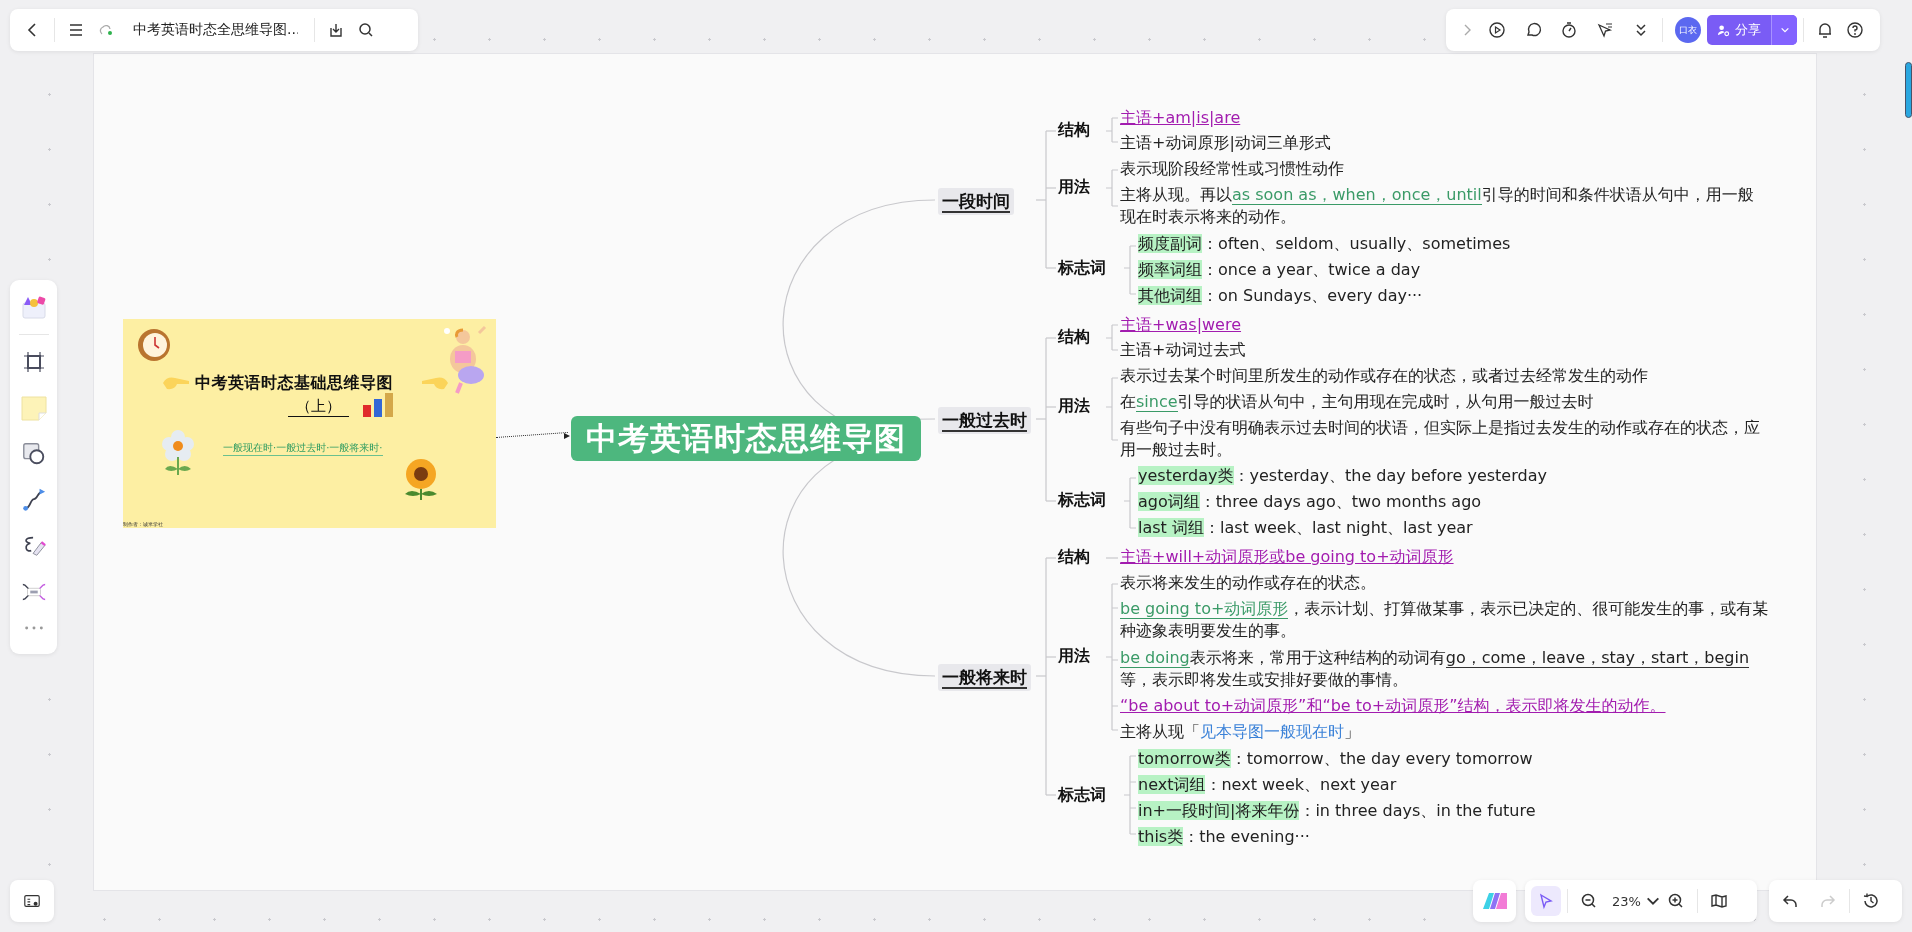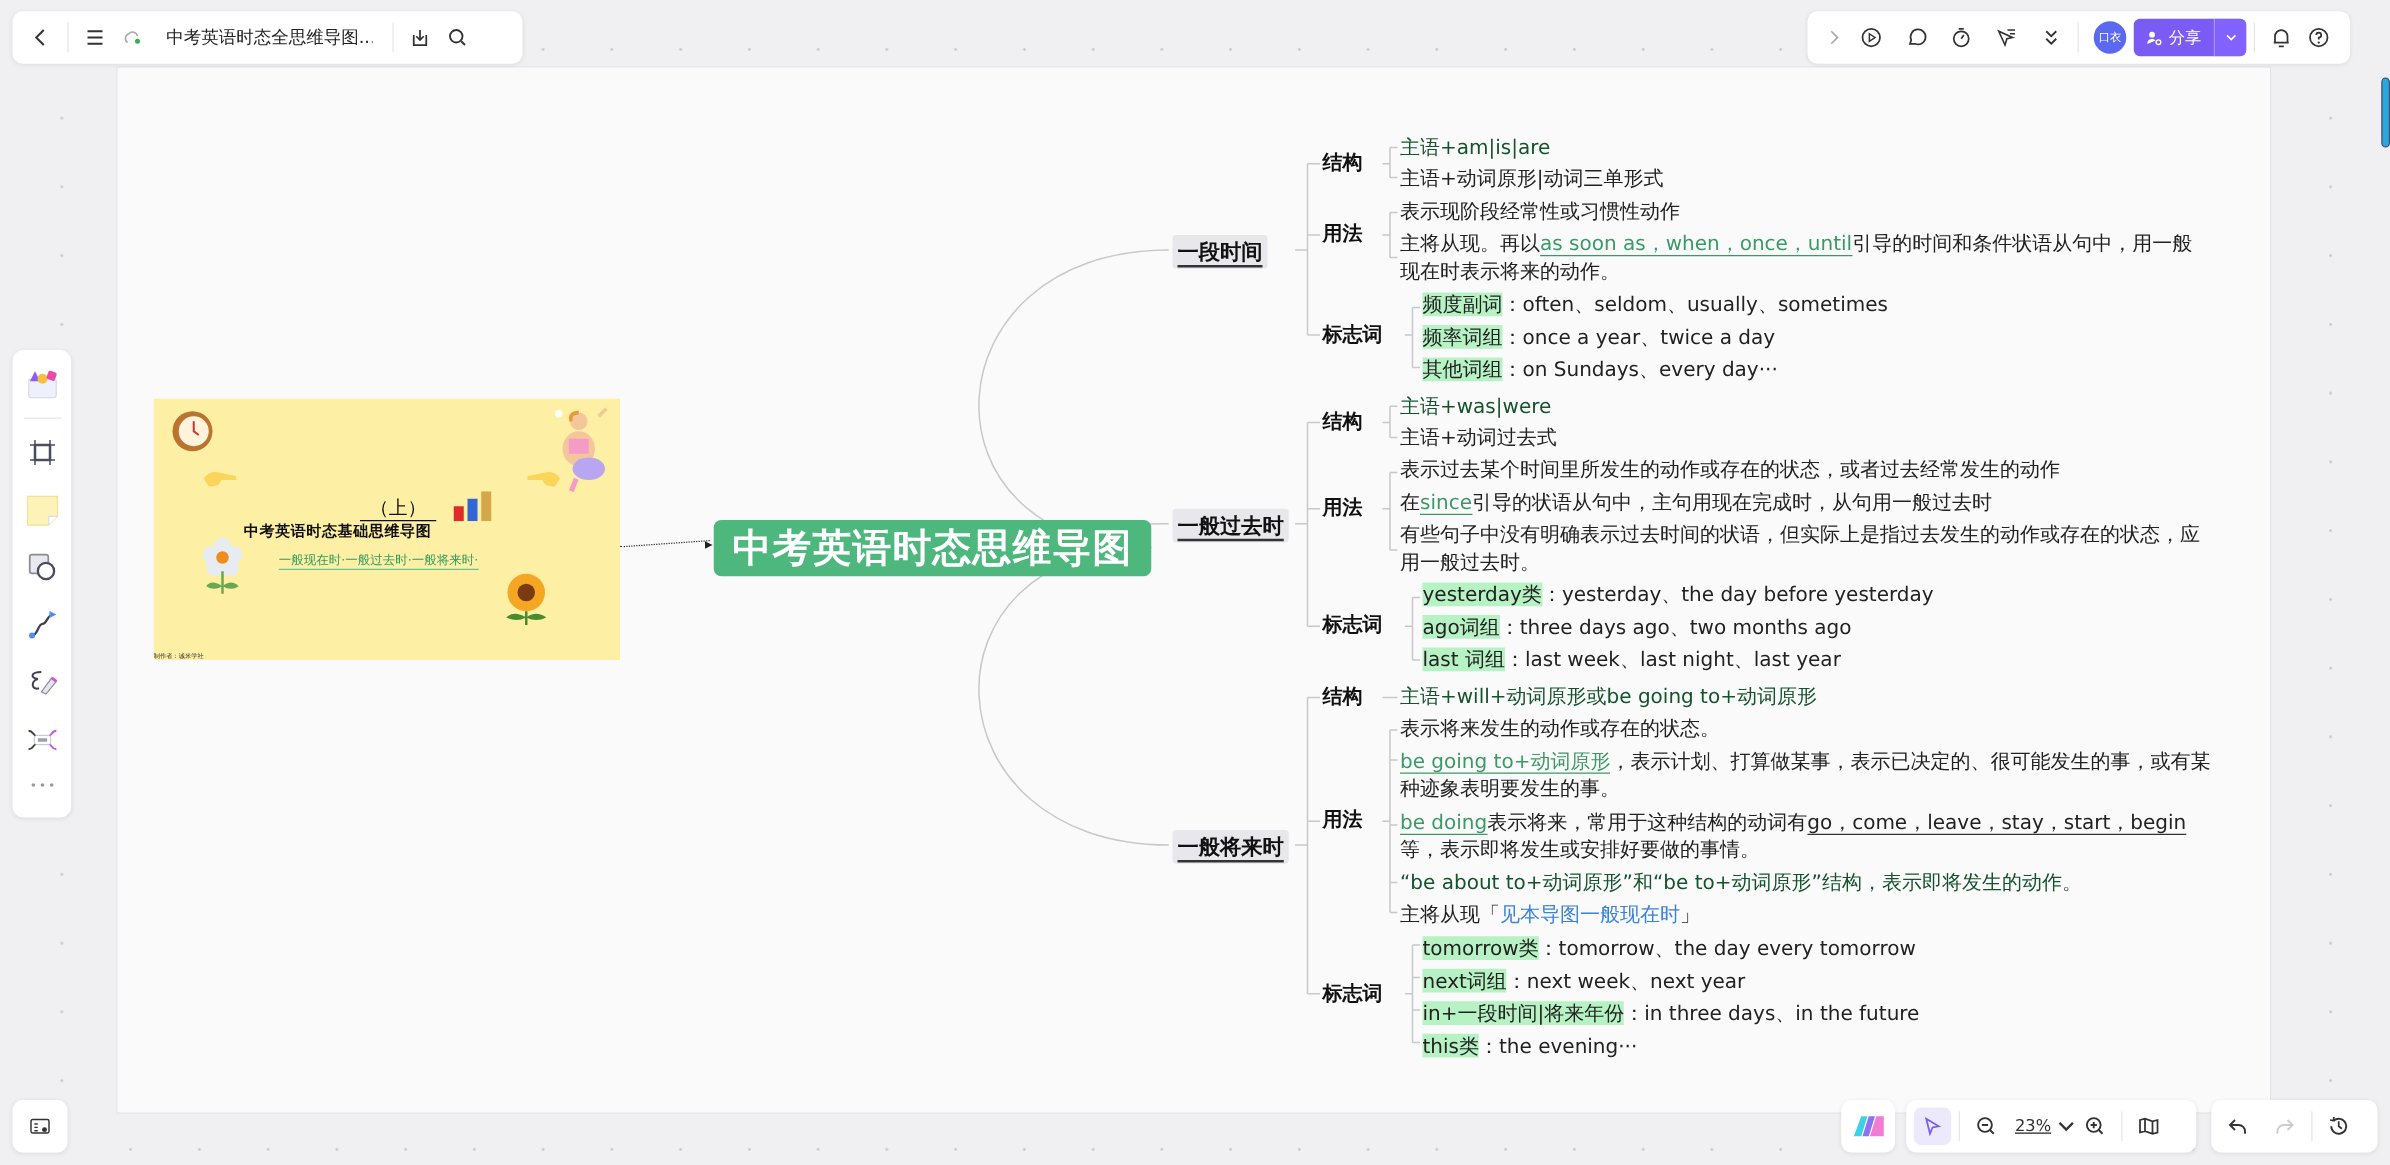--- a/index.html
+++ b/index.html
@@ -46,33 +46,33 @@
   .share-btn .caret { width: 26px; height: 100%; border-left: 1px solid rgba(255,255,255,0.3); display: flex; align-items: center; justify-content: center; background: #8363ff; }
 
   
   #left-toolbar { left: 10px; top: 280px; width: 47px; height: 374px; flex-direction: column; padding: 8px 0; border-radius: 9px; }
   #left-toolbar .tool { width: 36px; height: 40px; display: flex; align-items: center; justify-content: center; margin-bottom: 8px; cursor: pointer; }
   #left-toolbar .hsep { width: 30px; height: 1px; background: #e6e6e6; margin: 0 0 8px; }
 
   
   #bottom-left { left: 10px; top: 880px; width: 44px; height: 42px; justify-content: center; }
   #bottom-logo { left: 1473px; top: 880px; width: 43px; height: 42px; justify-content: center; }
-  #bottom-zoom { left: 1525px; top: 880px; width: 232px; height: 42px; padding: 0 6px; text-decoration: underline; }
+  #bottom-zoom { left: 1525px; top: 880px; width: 232px; height: 42px; padding: 0 6px; }
   #bottom-hist { left: 1769px; top: 880px; width: 133px; height: 42px; padding: 0 6px; }
   .zoom-val { font-size: 13px; color: #333; margin: 0 4px 0 8px; }
   .select-active { background: #ede9fd; color: #7a5cf5; }
 
   
   .v-scroll { position: absolute; left: 1905px; top: 62px; width: 7px; height: 56px; background: #2aa7e0; border-radius: 4px; border: 1px solid #47536a; }
 
   
   #cover-card {
     position: absolute; left: 123px; top: 319px; width: 373px; height: 209px; background: #fdefa3;
   }
-  .cover-title { position: absolute; left: 72px; top: 54px; font-size: 12px; font-weight: bold; color: #111; letter-spacing: 0.5px; margin-top: 44px; }
+  .cover-title { position: absolute; left: 72px; top: 54px; font-size: 16px; font-weight: bold; color: #111; letter-spacing: 0.5px; }
   .cover-sub { position: absolute; left: 165px; top: 78px; font-size: 15px; color: #111; border-bottom: 1px solid #111; padding: 0 8px; }
   .cover-tags { position: absolute; left: 100px; top: 122px; font-size: 10px; color: #2f9c61; font-weight: normal; border-bottom: 1px solid #6bc08f; }
   .cover-author { position: absolute; left: 0; top: 202px; font-size: 5px; color: #333; }
   .connector-dotted { position: absolute; left: 496px; top: 437px; width: 72px; border-top: 1px dotted #333; transform: rotate(-4deg); transform-origin: left; }
   .arrow-tip { position: absolute; left: 564px; top: 433px; width: 0; height: 0; border-left: 6px solid #222; border-top: 3px solid transparent; border-bottom: 3px solid transparent; }
 
   
   #center-node {
     position: absolute; left: 571px; top: 416px; width: 350px; height: 45px; background: #4db77e; border-radius: 6px;
     color: #fff; font-size: 31px; font-weight: bold; display: flex; align-items: center; justify-content: center; letter-spacing: 1px;
@@ -81,21 +81,21 @@
   svg.lines { position: absolute; left: 0; top: 0; width: 1912px; height: 932px; pointer-events: none; }
 
   .tense {
     position: absolute; background: #e8e8ec; border-radius: 3px; padding: 2px 4px;
     font-size: 17px; font-weight: bold; color: #111;
   }
   .tense span { border-bottom: 2px solid #333; }
   .cat { position: absolute; font-size: 16px; font-weight: bold; color: #111; }
   .leaf { position: absolute; font-size: 16px; color: #222; white-space: nowrap; line-height: 22px; }
   .leaf.wrap { white-space: normal; }
-  .g { color: #14532d; }
+  .g { color: #a21caf; text-decoration: underline; }
   .gu { color: #3a9a67; border-bottom: 1.5px solid #3a9a67; }
   .bu { border-bottom: 1.5px solid #333; }
   .blue { color: #3b82d8; }
   .hl { background: #b7f2c4; }
 </style>
 </head>
 <body>
 
 <div class="canvas-page"></div>
 

